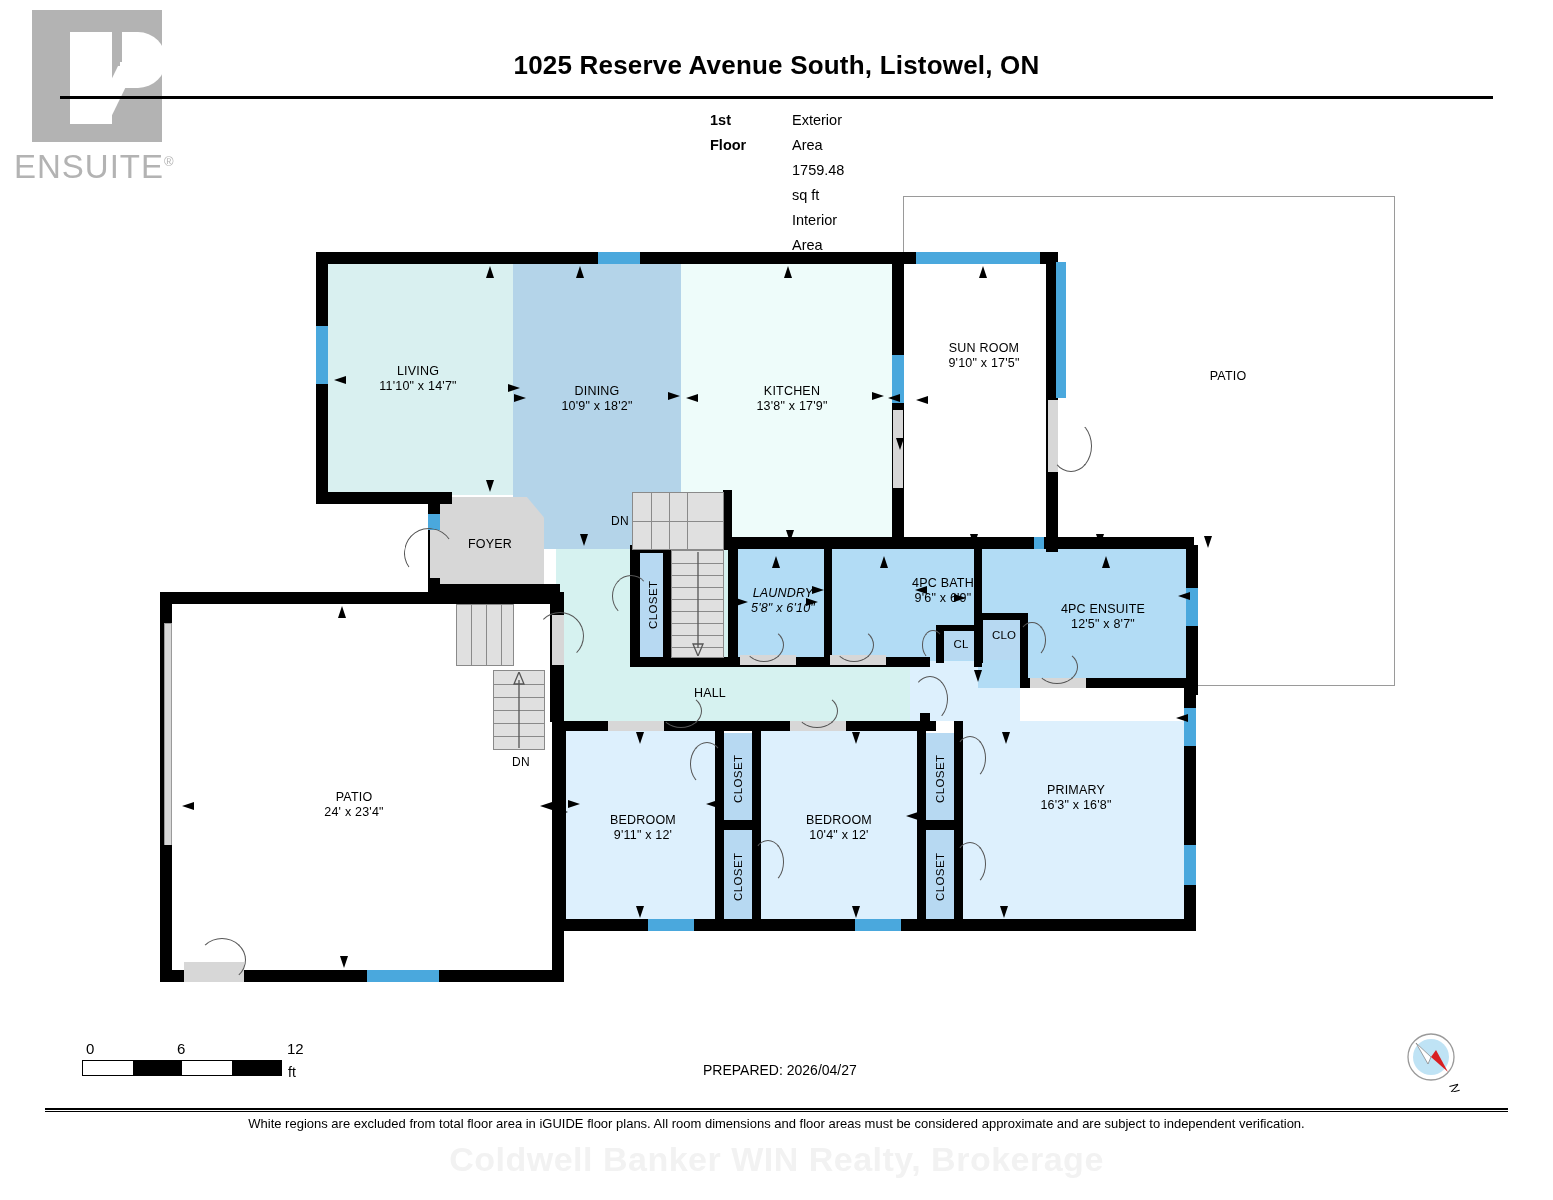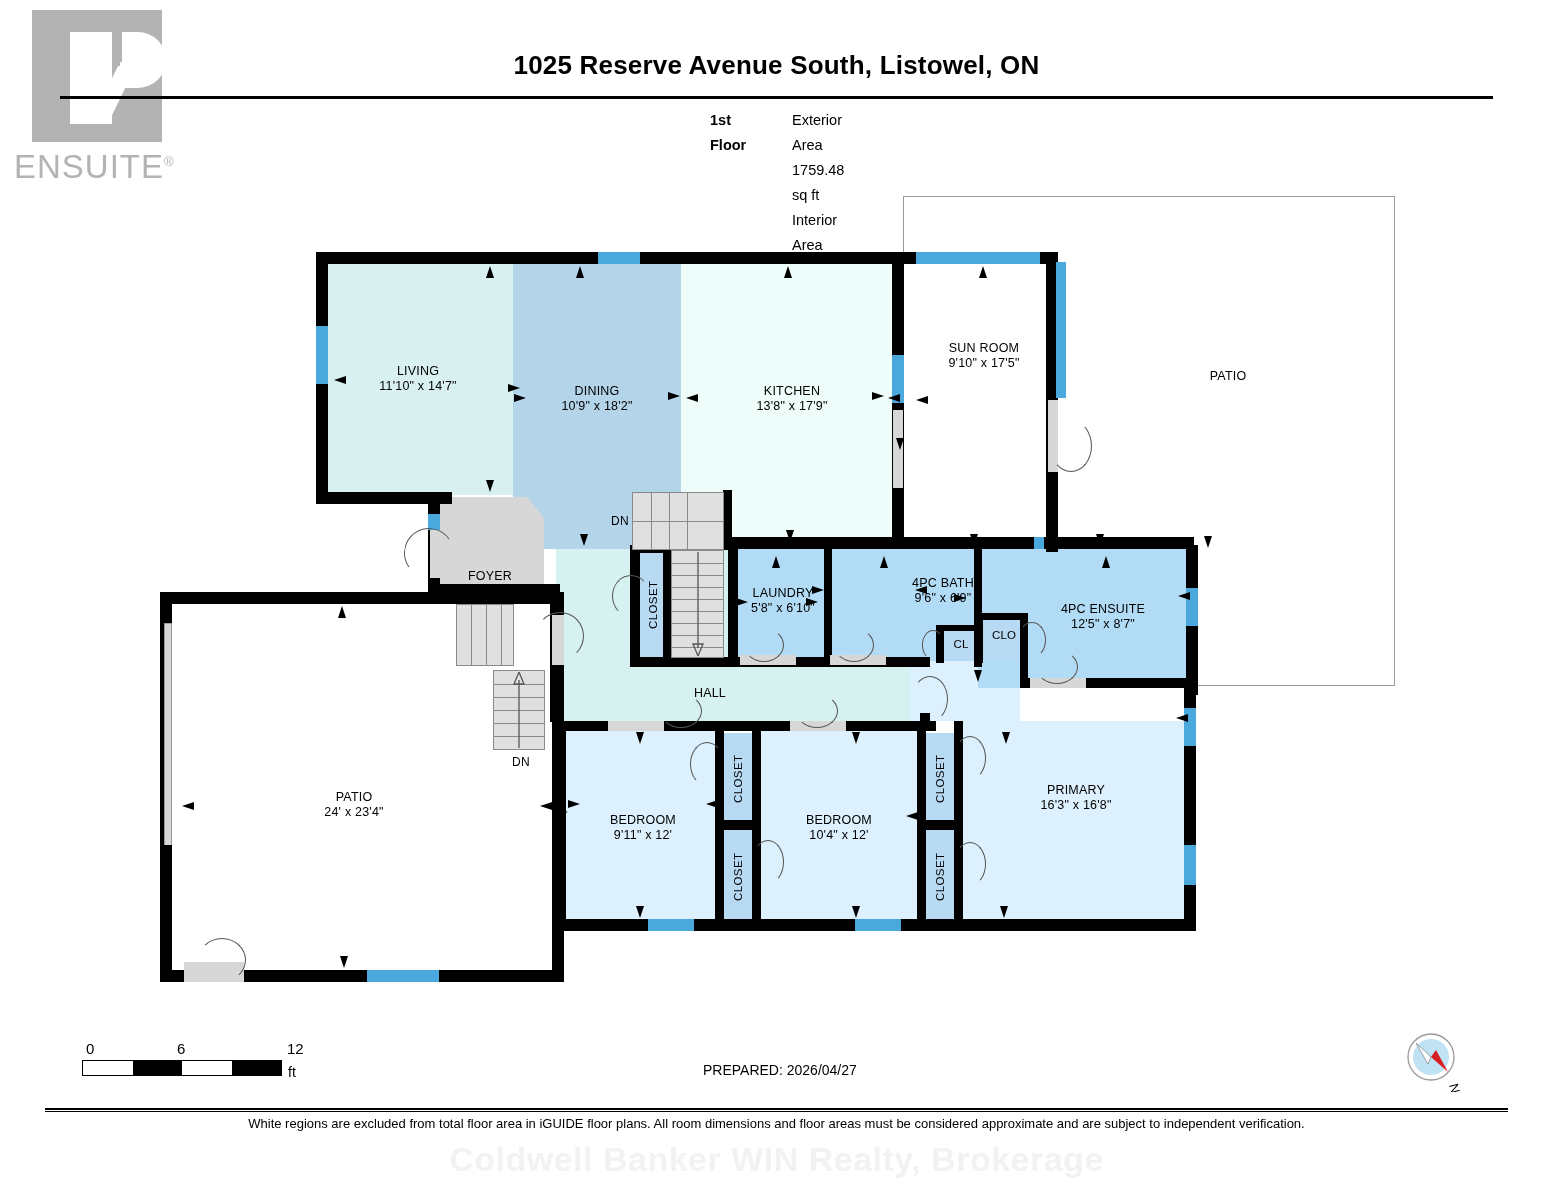--- a/index.html
+++ b/index.html
@@ -292,27 +292,27 @@
     <span class="dm">10'9" x 18'2"</span>
   </div>
   <div class="lbl" style="left:732px;top:384px;width:120px;">
     <span class="nm">KITCHEN</span>
     <span class="dm">13'8" x 17'9"</span>
   </div>
   <div class="lbl" style="left:924px;top:341px;width:120px;">
     <span class="nm">SUN ROOM</span>
     <span class="dm">9'10" x 17'5"</span>
   </div>
-  <div class="lbl" style="left:440px;top:537px;width:100px;margin-top:32px;">
+  <div class="lbl" style="left:440px;top:537px;width:100px;">
     <span class="nm">FOYER</span>
   </div>
   <div class="lbl" style="left:660px;top:686px;width:100px;">
     <span class="nm">HALL</span>
   </div>
-  <div class="lbl" style="left:723px;top:586px;width:120px;">
+  <div class="lbl" style="left:723px;top:586px;width:120px;font-style:italic;">
     <span class="nm">LAUNDRY</span>
     <span class="dm">5'8" x 6'10"</span>
   </div>
   <div class="lbl" style="left:883px;top:576px;width:120px;">
     <span class="nm">4PC BATH</span>
     <span class="dm">9'6" x 6'9"</span>
   </div>
   <div class="lbl" style="left:1040px;top:602px;width:126px;">
     <span class="nm">4PC ENSUITE</span>
     <span class="dm">12'5" x 8'7"</span>

